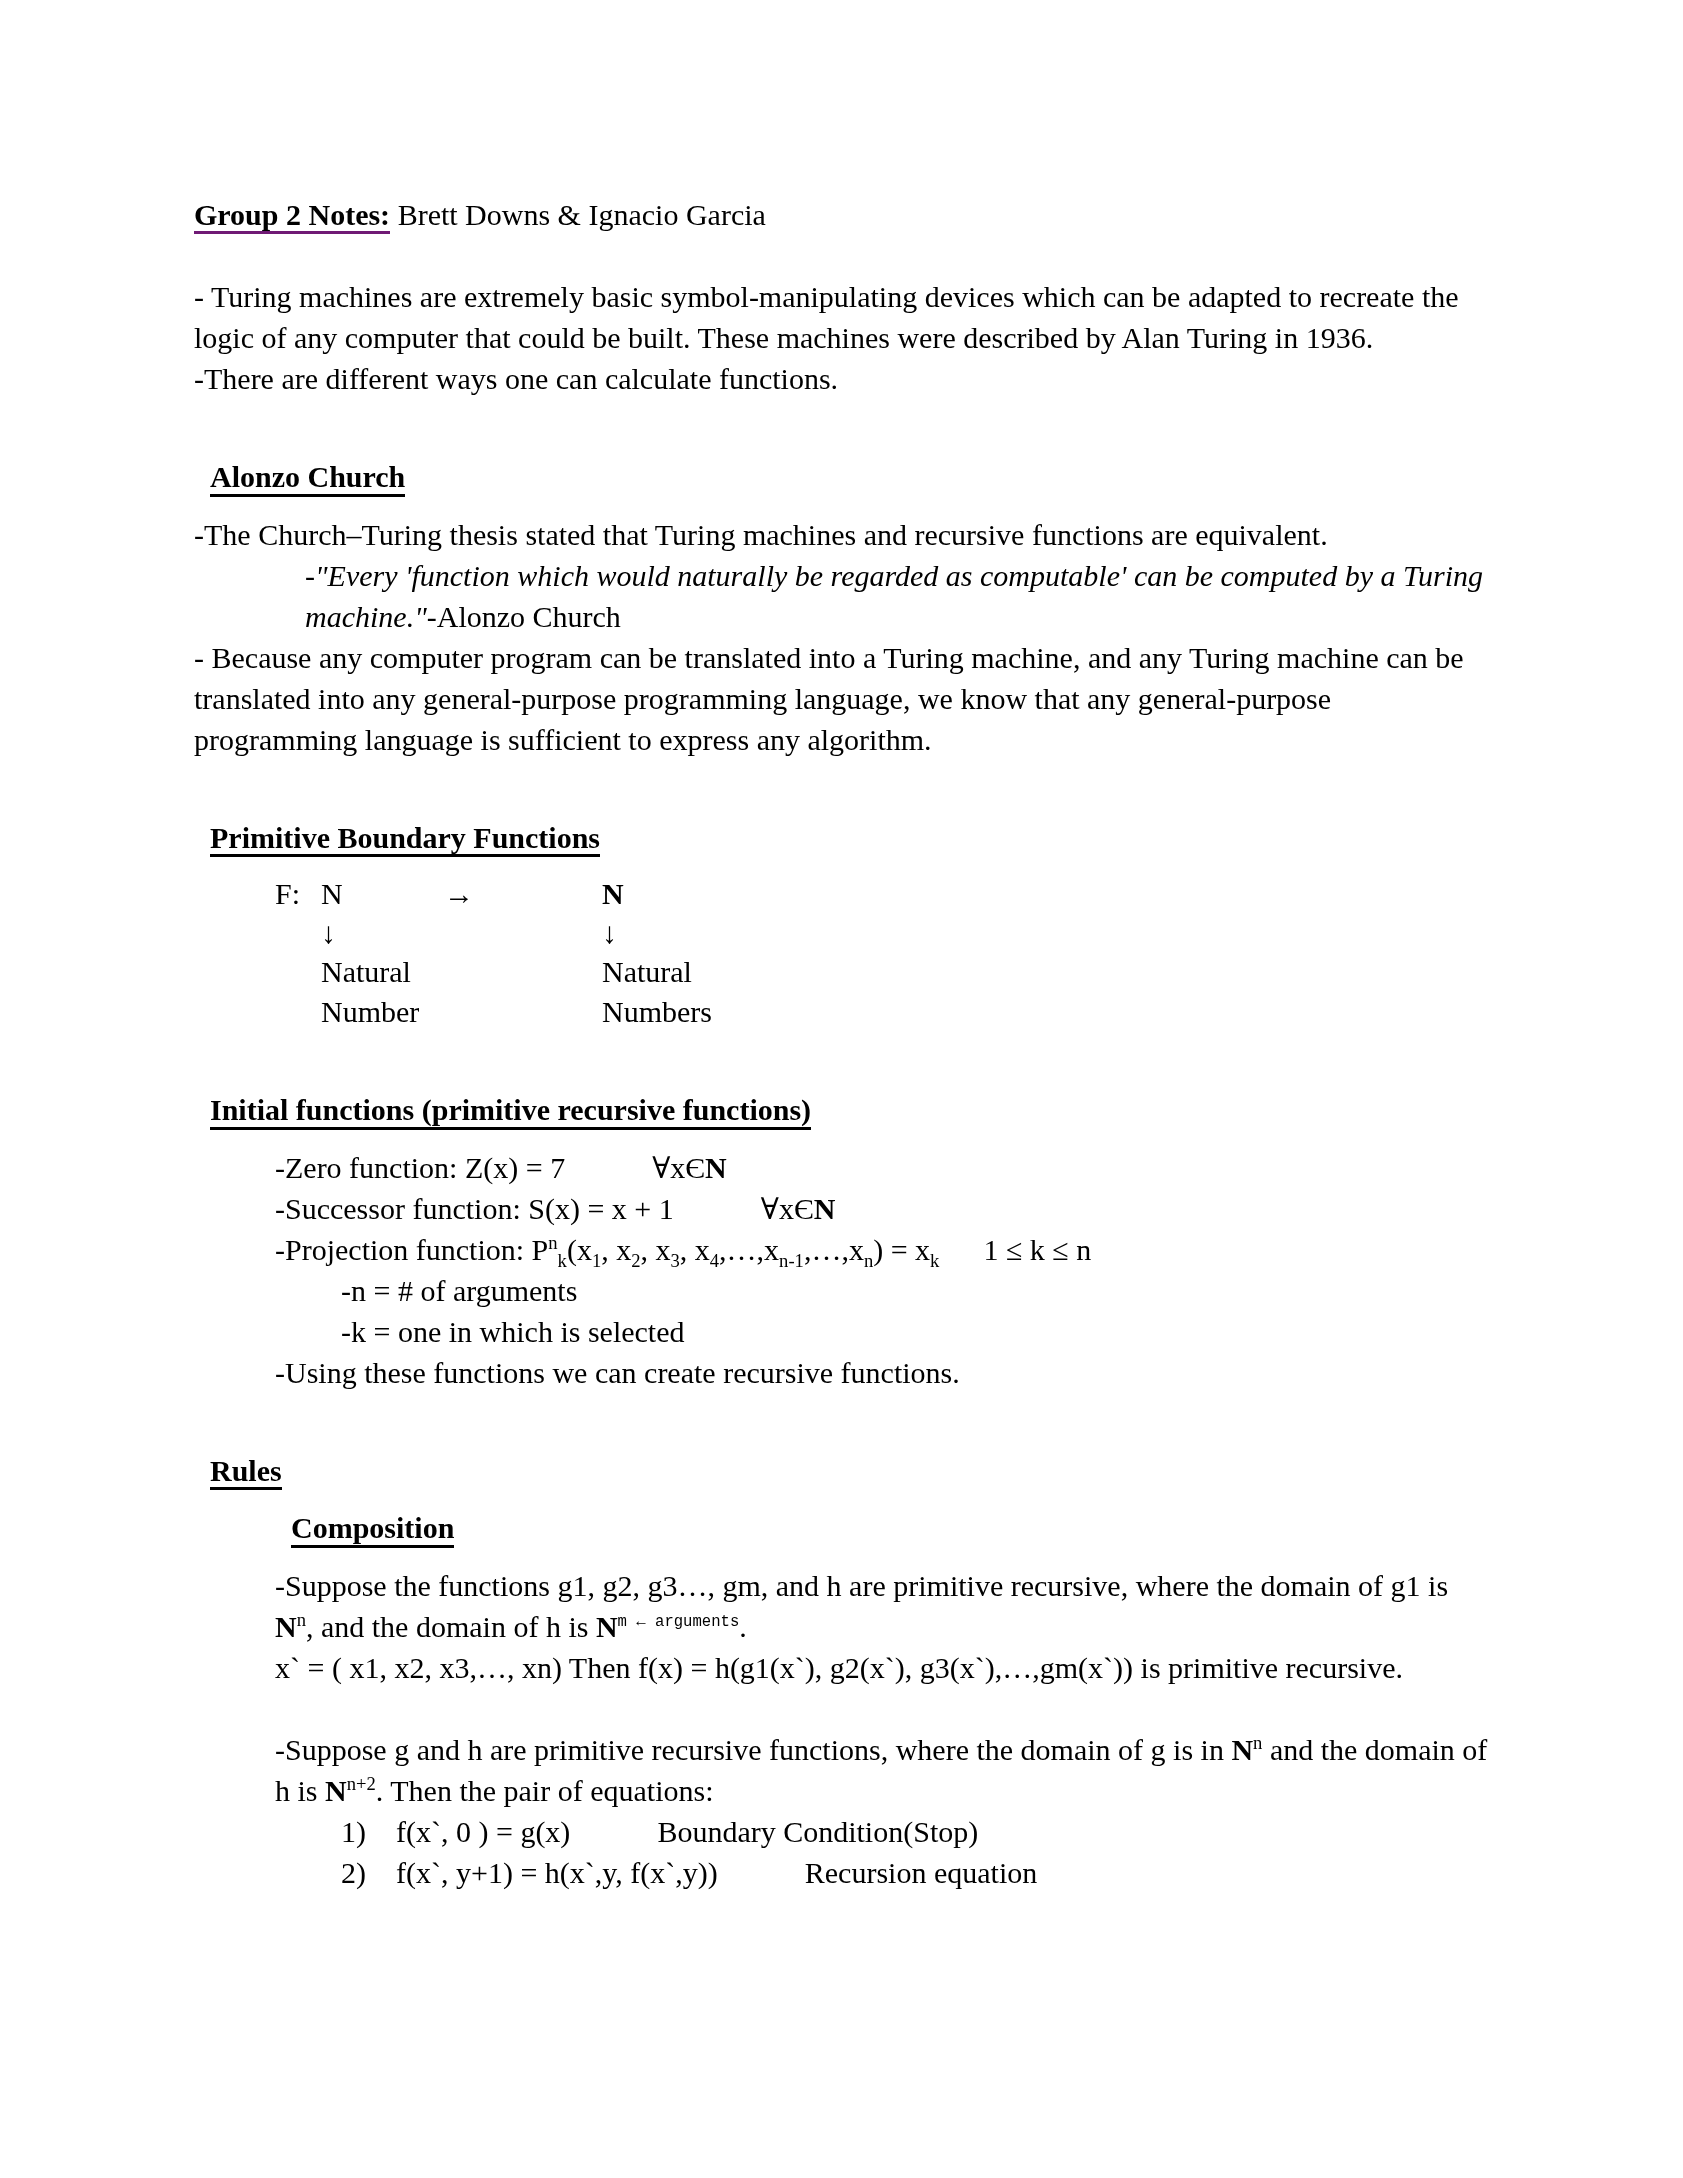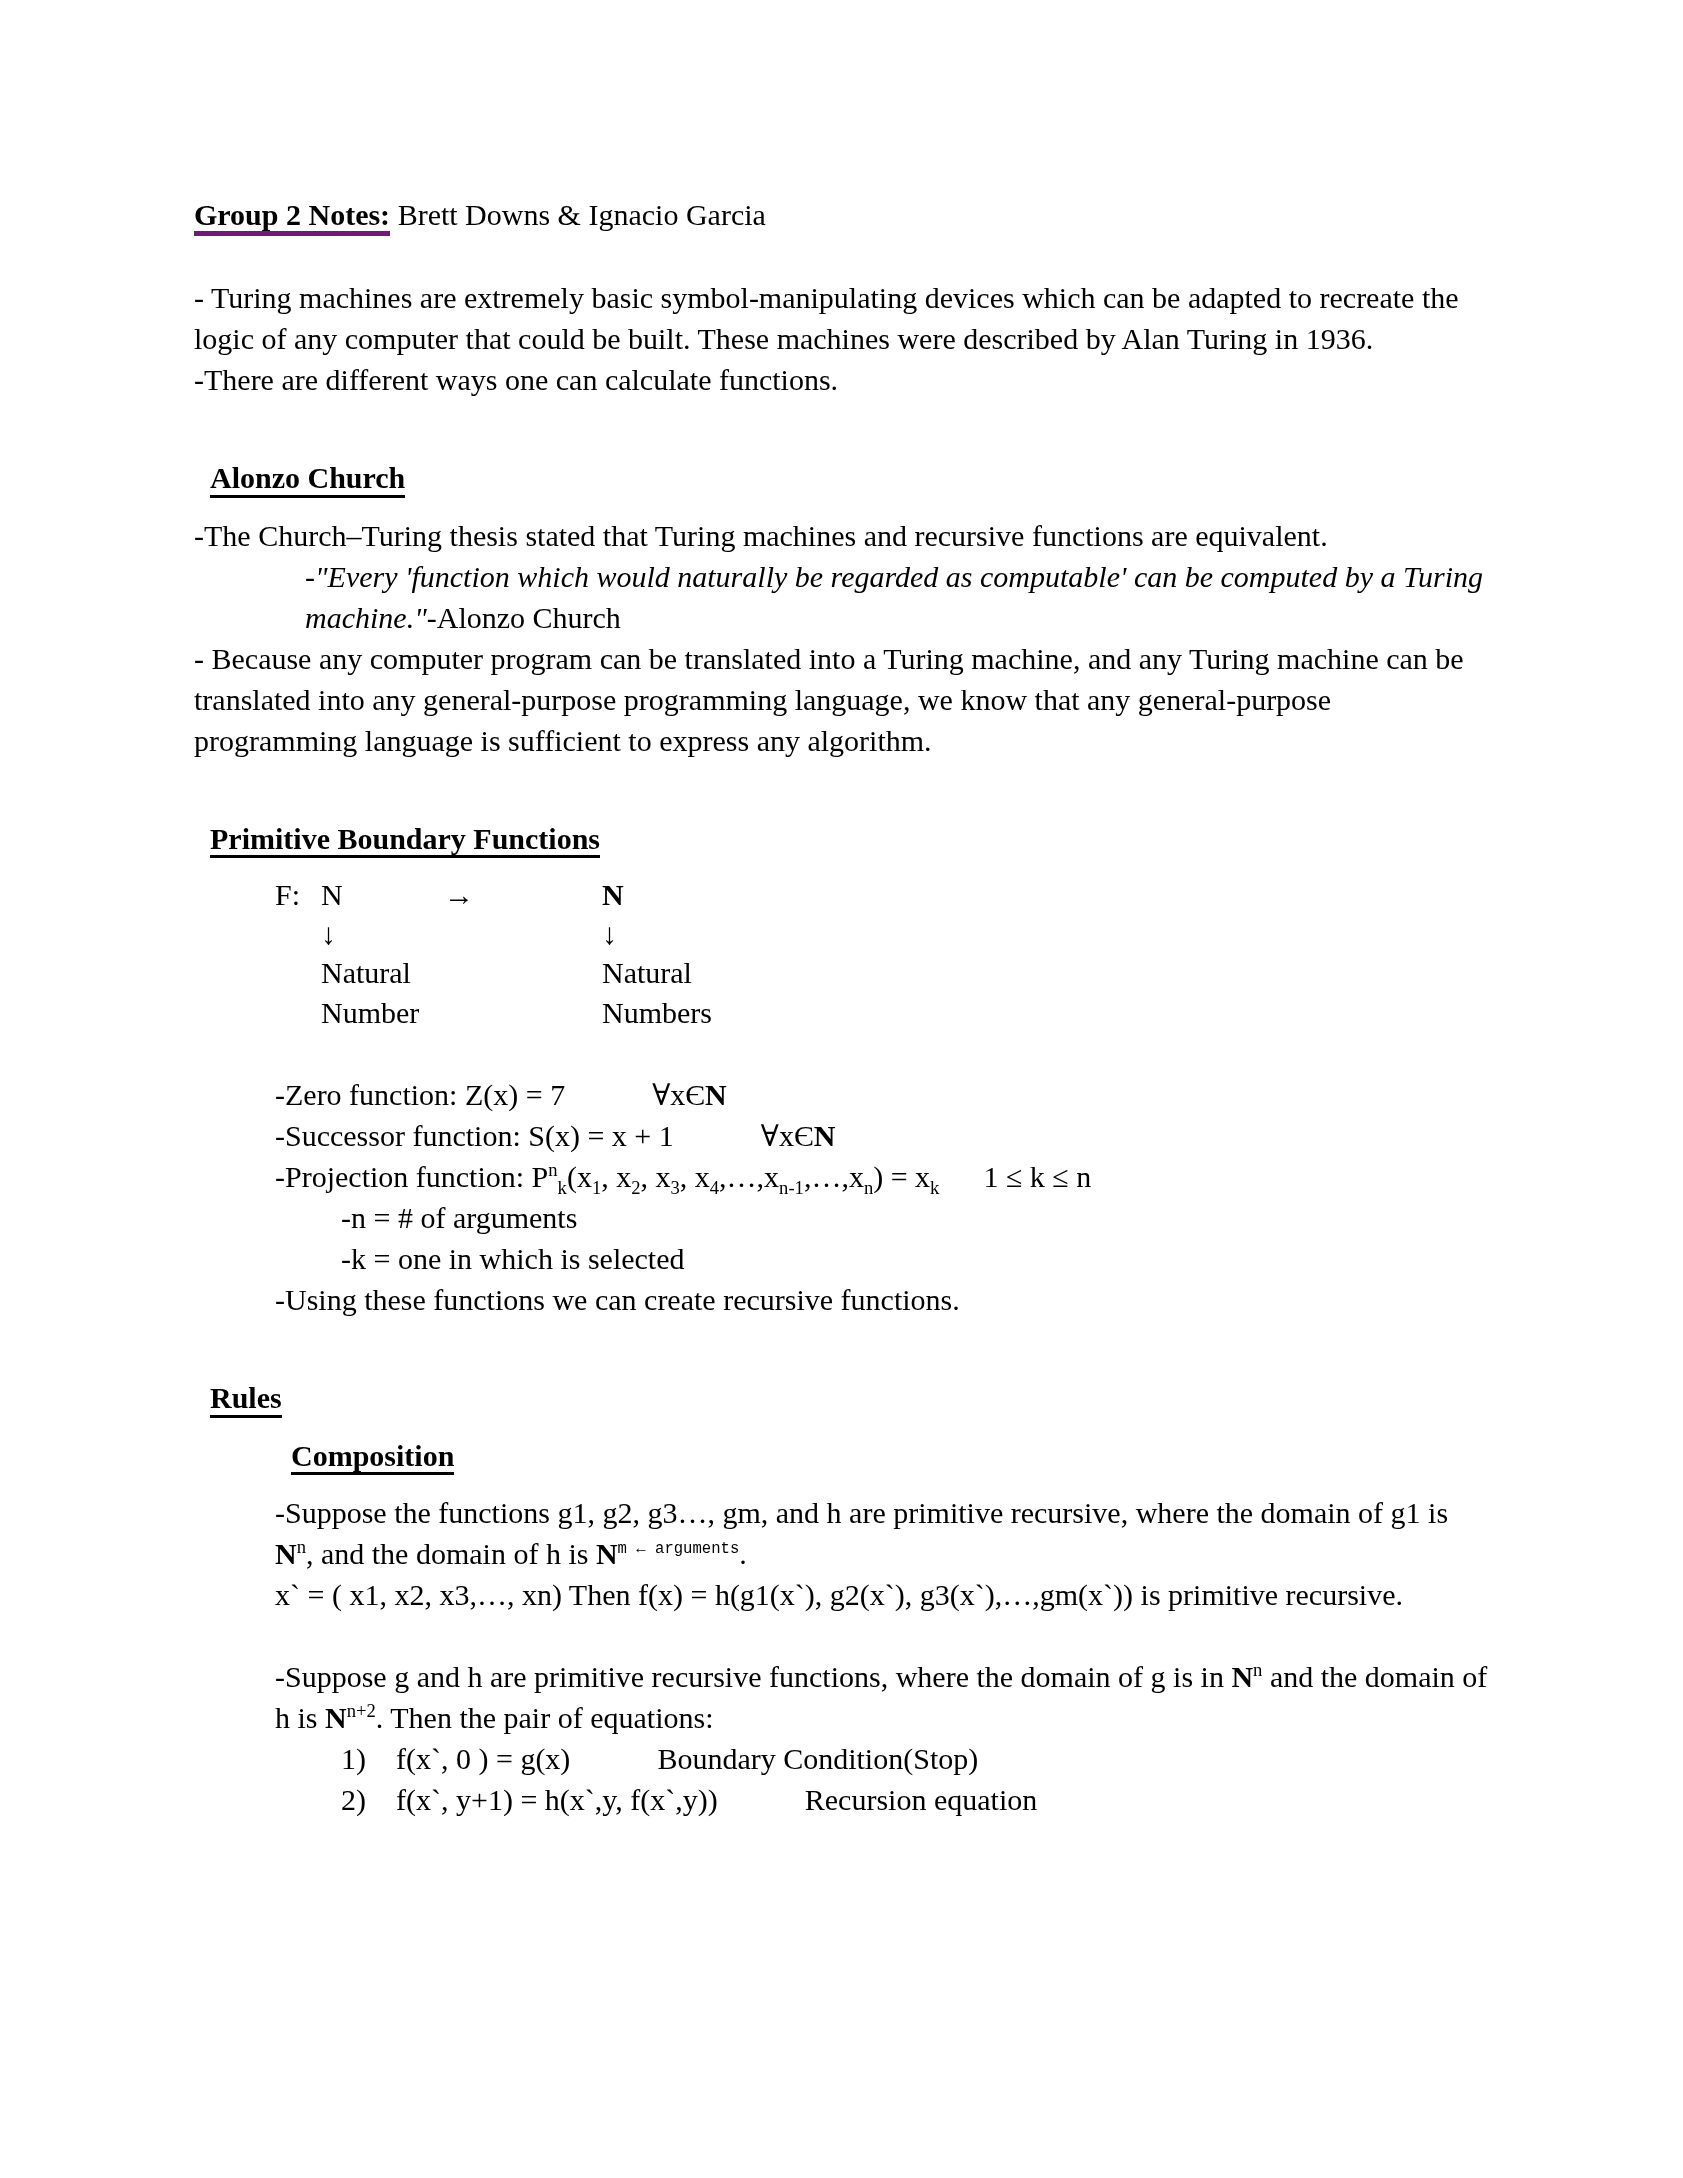--- a/index.html
+++ b/index.html
@@ -55,21 +55,21 @@
   .bold { font-weight: bold; }
 
   sub, sup {
     font-size: 0.62em;
     line-height: 0;
   }
   sup.tiny { font-size: 0.52em; font-family: Liberation Mono, monospace; }
 
   .title-bold {
     font-weight: bold;
-    border-bottom: 5px solid #701a75;
+    border-bottom: 3px solid #701a75;
     display: inline-block;
     line-height: 1.1;
   }
 
   
   .diagram {
     padding-left: 81px;
     margin: 0;
   }
   .dia-row {
@@ -133,20 +133,21 @@
       <div class="dia-row">
         <span class="cell-f"></span>
         <span class="cell-a">Number</span>
         <span class="cell-b"></span>
         <span class="cell-c">Numbers</span>
       </div>
     </div>
 
     <div class="spacer"></div>
 
+    <p class="head-line"><span class="head">Initial functions (primitive recursive functions)</span></p>
 
     <p class="para indent1 nowrap"><span>-Zero function: Z(x) = 7</span><span class="gap-lg"></span><span>∀xЄ</span><span class="bold">N</span></p>
 
     <p class="para indent1 nowrap"><span>-Successor function: S(x) = x + 1</span><span class="gap-lg"></span><span>∀xЄ</span><span class="bold">N</span></p>
 
     <p class="para indent1 nowrap"><span>-Projection function:  P</span><sup>n</sup><sub>k</sub><span>(x</span><sub>1</sub><span>, x</span><sub>2</sub><span>, x</span><sub>3</sub><span>, x</span><sub>4</sub><span>,…,</span>x<sub>n-1</sub><span>,…,</span>x<sub>n</sub><span>) = x</span><sub>k</sub><span class="gap-md"></span><span>1 ≤ k ≤ n</span></p>
 
     <p class="para indent3">-n = # of arguments</p>
     <p class="para indent3">-k = one in which is selected</p>
     <p class="para indent1">-Using these functions we can create recursive functions.</p>

